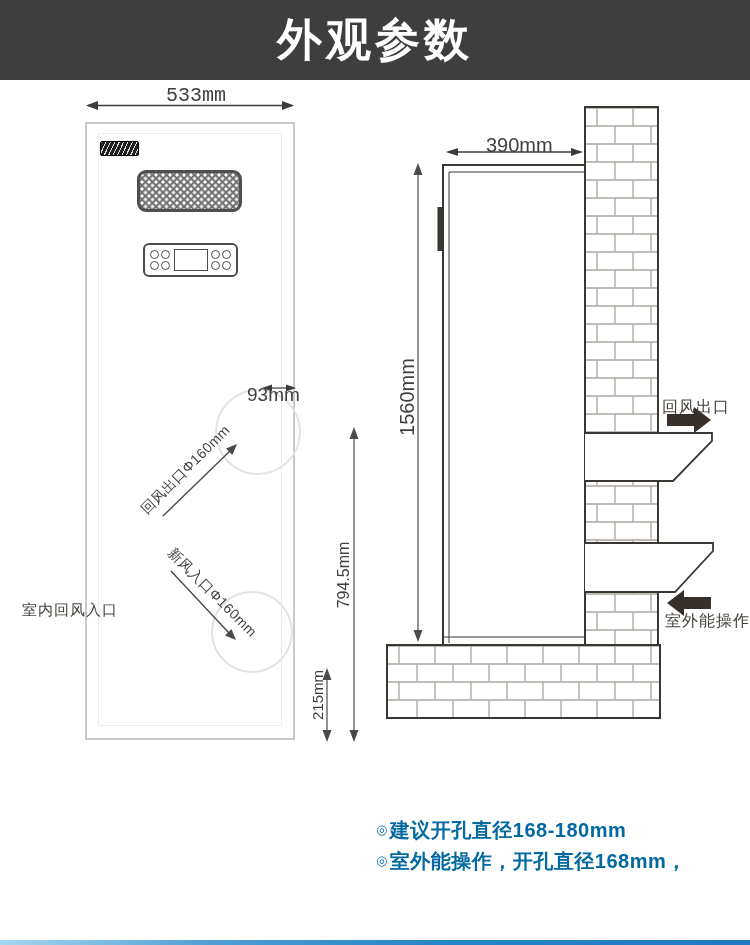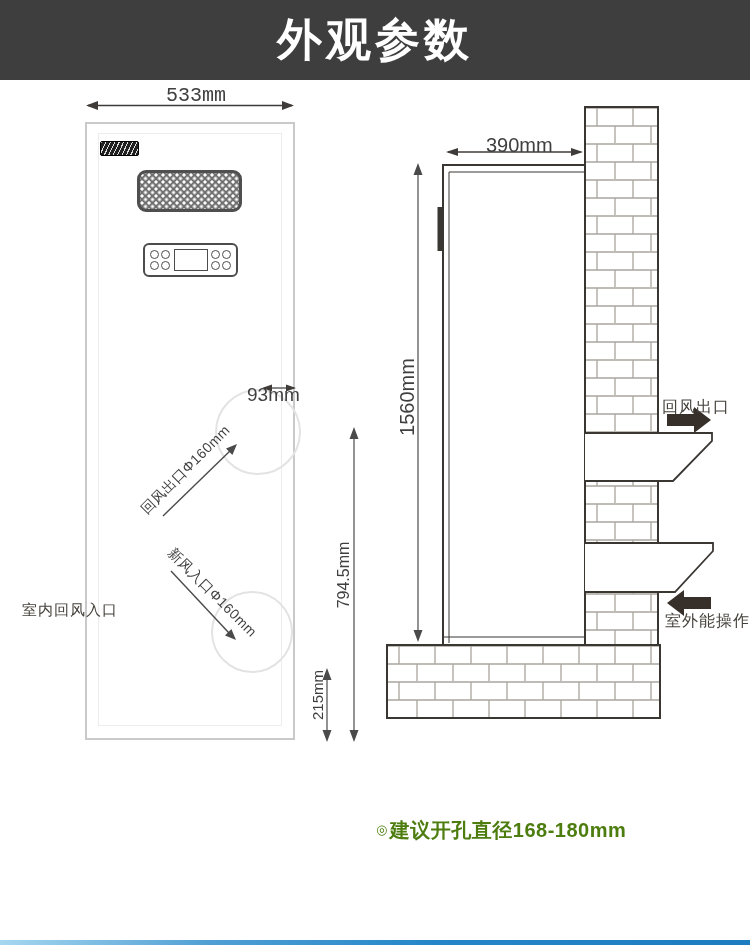--- a/index.html
+++ b/index.html
@@ -26,21 +26,21 @@
           display:flex;align-items:center;justify-content:space-between;padding:0 5px;background:#fff;}
   .dots{display:grid;grid-template-columns:9px 9px;grid-template-rows:9px 9px;gap:2px;}
   .dot{width:9px;height:9px;border:1.4px solid #4c4c4c;border-radius:50%;box-sizing:border-box;}
   .display{width:34px;height:22px;border:1.5px solid #4c4c4c;box-sizing:border-box;background:#fff;}
   
   .label{position:absolute;color:#3f3f3f;white-space:nowrap;z-index:7;}
   .dim20{font-size:20px;}
   .cjk{color:#45413b;font-size:16px;letter-spacing:1px;}
   .rotc{transform:translate(-50%,-50%) rotate(-90deg);}
   .diag{font-size:14px;letter-spacing:0.5px;color:#3f3f3f;}
-  .note{position:absolute;color:#4d7c0f;font-size:20px;font-weight:700;letter-spacing:0.5px;white-space:nowrap;z-index:7;}
+  .note{position:absolute;color:#0369a1;font-size:20px;font-weight:700;letter-spacing:0.5px;white-space:nowrap;z-index:7;}
   .bullet{font-size:13px;font-weight:400;vertical-align:3px;margin-right:2px;}
   .bottom-bar{position:absolute;left:0;bottom:0;width:750px;height:5px;z-index:8;
         background:linear-gradient(90deg,#a6d7f0 0%,#4f9fd4 28%,#2486c8 58%,#1d7cc0 100%);}
 </style>
 </head>
 <body>
 
 <div class="page">
 
   <div class="header">
@@ -159,15 +159,18 @@
   <div class="label dim20 rotc" style="left:407px;top:397px;">1560mm</div>
   <div class="label rotc" style="left:344px;top:575px;font-size:16px;">794.5mm</div>
   <div class="label rotc" style="left:317px;top:695px;font-size:15px;">215mm</div>
 
   <div class="label cjk" style="left:662px;top:397px;">回风出口</div>
   <div class="label cjk" style="left:665px;top:611px;">室外能操作</div>
 
   <div class="note" style="left:376px;top:817px;">
     <span class="bullet">◎</span><span>建议开孔直径168-180mm</span>
   </div>
+  <div class="note" style="left:376px;top:848px;">
+    <span class="bullet">◎</span><span>室外能操作，开孔直径168mm，</span>
+  </div>
 
   <div class="bottom-bar"></div>
 </div>
 
 </body></html>

